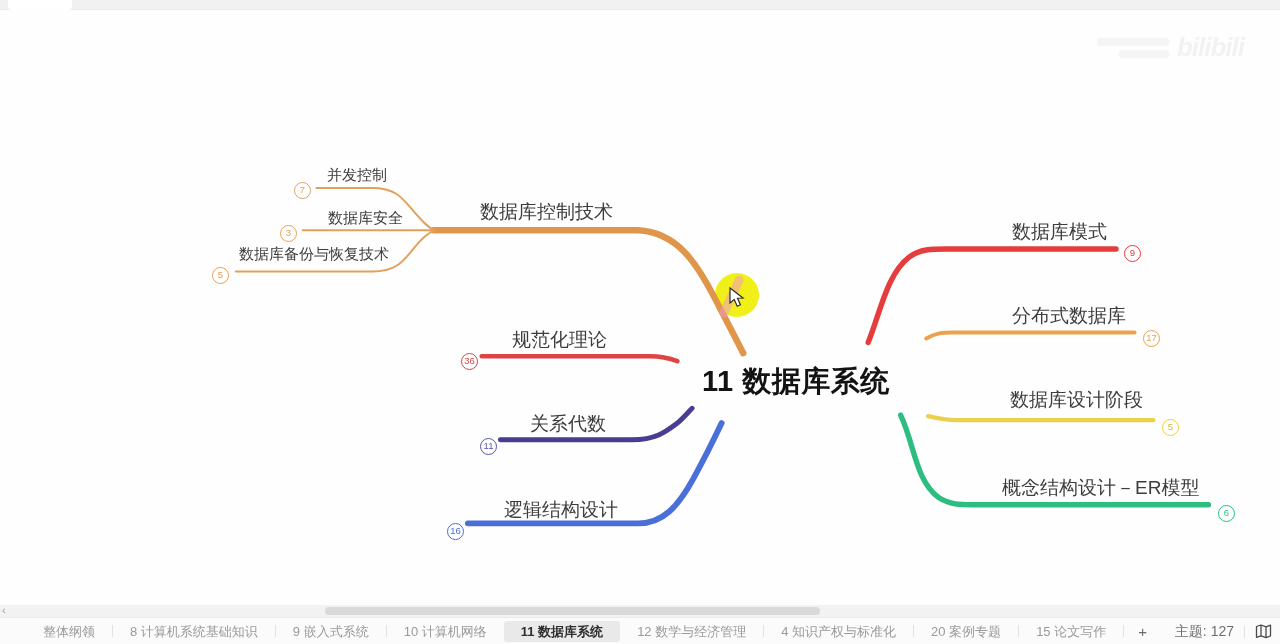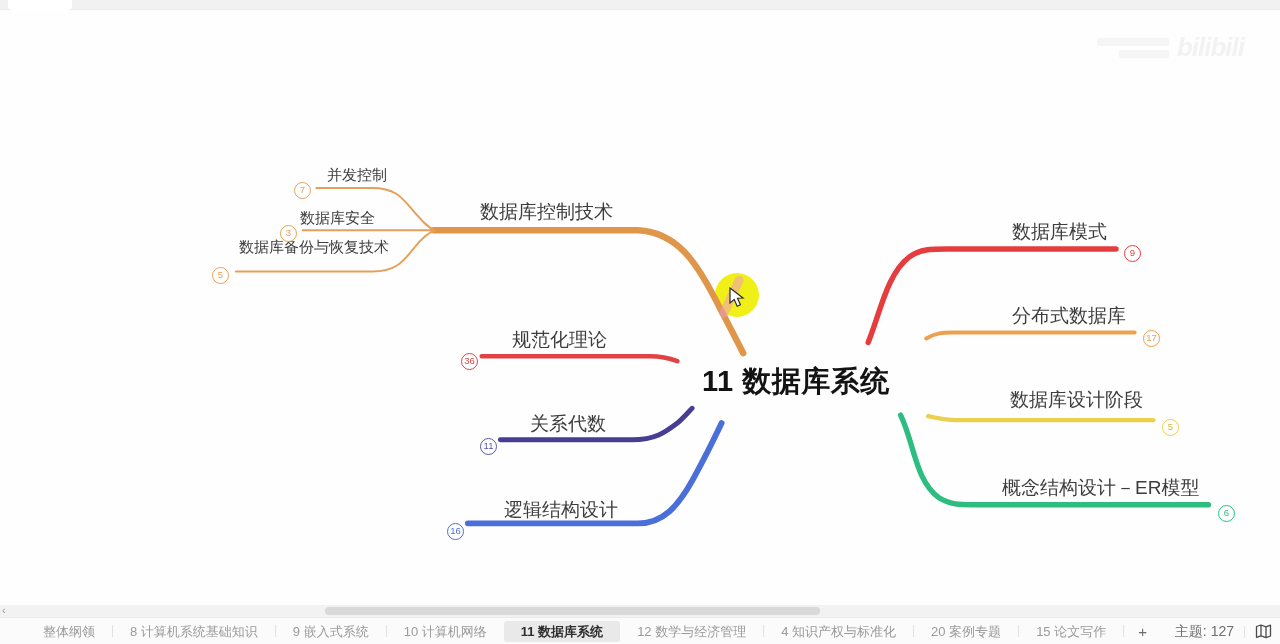--- a/index.html
+++ b/index.html
@@ -86,22 +86,22 @@
 
       <path d="M 905,412 C 919,441 920,479 944,496 C 955,503 966,503 978,503 L 1218,503" fill="none" stroke="#2ebd81" stroke-width="5.5" stroke-linecap="round"></path>
     </svg>
 
     <div class="spot-blend"></div>
 
     <div class="label central-label" style="left:702px; top:352px;">11 数据库系统</div>
 
     <div class="label main-label" style="left:468px; top:189px;">数据库控制技术</div>
     <div class="label sub-label" style="left:327px; top:156px;">并发控制</div>
-    <div class="label sub-label" style="left:300px; top:199px;">数据库安全</div>
-    <div class="label sub-label" style="left:239px; top:228px;">数据库备份与恢复技术</div>
+    <div class="label sub-label" style="left:328px; top:199px;">数据库安全</div>
+    <div class="label sub-label" style="left:239px; top:235px;">数据库备份与恢复技术</div>
     <div class="label main-label" style="left:500px; top:317px;">规范化理论</div>
     <div class="label main-label" style="left:518px; top:401px;">关系代数</div>
     <div class="label main-label" style="left:492px; top:487px;">逻辑结构设计</div>
 
     <div class="label main-label" style="left:1000px; top:209px;">数据库模式</div>
     <div class="label main-label" style="left:1000px; top:293px;">分布式数据库</div>
     <div class="label main-label" style="left:998px; top:377px;">数据库设计阶段</div>
     <div class="label main-label" style="left:990px; top:465px;">概念结构设计－ER模型</div>
 
     <div class="badge" style="left:294px; top:172px; border-color:#e4a05a; color:#e4a05a;">7</div>

